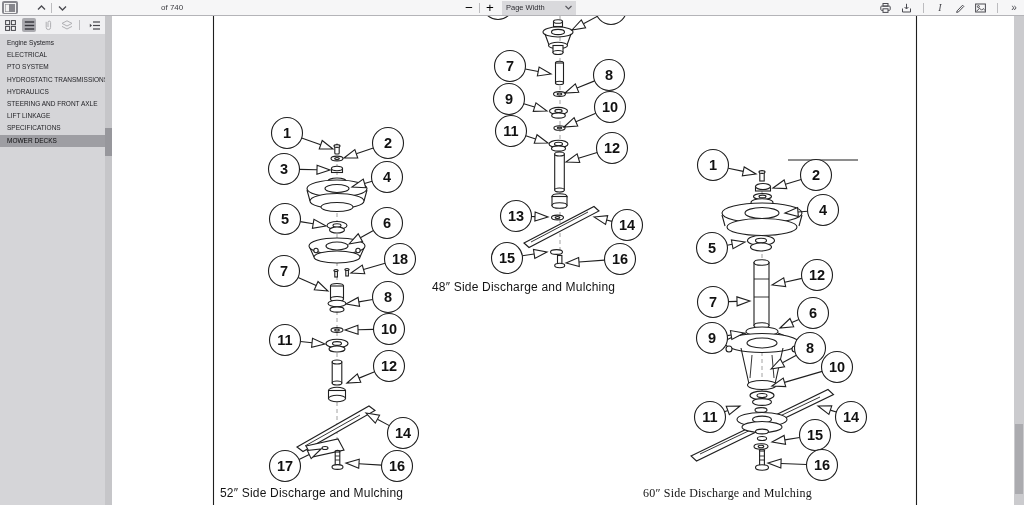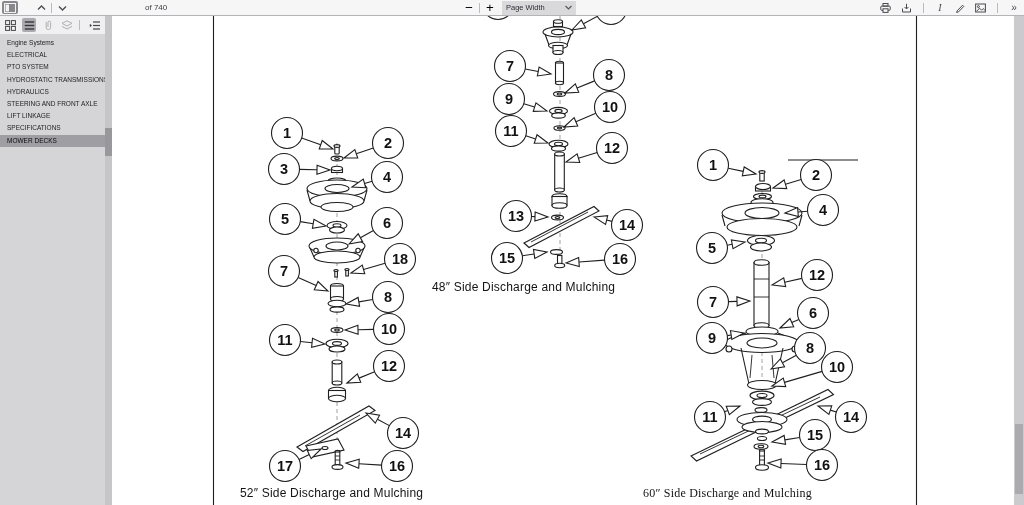--- a/index.html
+++ b/index.html
@@ -11,21 +11,21 @@
   .toolbar{height:15px;border-bottom:1px solid #b4b4b8;background:#f6f6f7;
            display:flex;align-items:center;position:relative;flex:0 0 auto;
            font-size:8px;color:#3a3a3f;}
   .tb-btn{display:flex;align-items:center;justify-content:center;height:13px;
           min-width:14px;border:none;background:transparent;padding:0 2px;cursor:default;}
   .tb-btn.pressed{background:#87878d;border-radius:2px;}
   .vsep{width:1px;height:10px;background:#bcbcbf;margin:0 3px;flex:0 0 auto;}
   .pageinput{width:26px;height:10px;border:6px solid #404040;background:#fff;
              font:7.5px "Liberation Sans",sans-serif;text-align:right;
              padding:0 2px;margin-left:6px;color:#222;margin-top:41px;}
-  .oflabel{margin-left:0;color:#3c3c41;padding-left:28px;}
+  .oflabel{margin-left:16px;color:#3c3c41;padding-left:28px;}
   .tb-center{position:absolute;left:50%;top:0;height:15px;transform:translateX(-50px);
              display:flex;align-items:center;}
   .scale-select{margin-left:5px;width:66px;height:14px;background:#d9d9dc;
                 display:flex;align-items:center;justify-content:space-between;
                 padding:0 4px;font-size:7.5px;color:#2e2e33;}
   .tb-right{position:absolute;right:3px;top:0;height:15px;display:flex;
             align-items:center;gap:6px;}
   .gl{font-size:10px;color:#4a4a50;line-height:10px;}
   .icon{display:block;}
 
@@ -48,21 +48,21 @@
                      background:#c6c6c9;}
   .sidebar-scrollbar .thumb{position:absolute;top:112px;left:0;width:7px;height:28px;
                             background:#97979c;}
 
   
   .viewer{flex:1 1 auto;background:#fff;position:relative;overflow:hidden;}
   .page{position:absolute;left:0;top:0;width:902px;height:489px;background:#fff;}
   .page svg{position:absolute;left:0;top:0;}
   .caption{position:absolute;font-size:12px;color:#141414;white-space:nowrap;
            letter-spacing:0.2px;}
-  .cap52{left:128px;top:470px;}
+  .cap52{left:108px;top:470px;}
   .cap48{left:320px;top:264px;}
   .cap60{left:531px;top:470px;font-family:Liberation Serif, serif;}
 
   
   .parts ellipse,.parts circle,.parts rect,.parts path,.parts polygon
         {stroke:#1f1f1f;fill:#fff;stroke-width:1.1;}
   .parts line{stroke:#1f1f1f;stroke-width:1.1;}
   .parts .axis{stroke:#8a8a8a;stroke-width:0.8;stroke-dasharray:4 3;}
   .parts .thin{stroke-width:0.9;}
   .tableline{stroke:#3a3a3a;stroke-width:1.2;}

